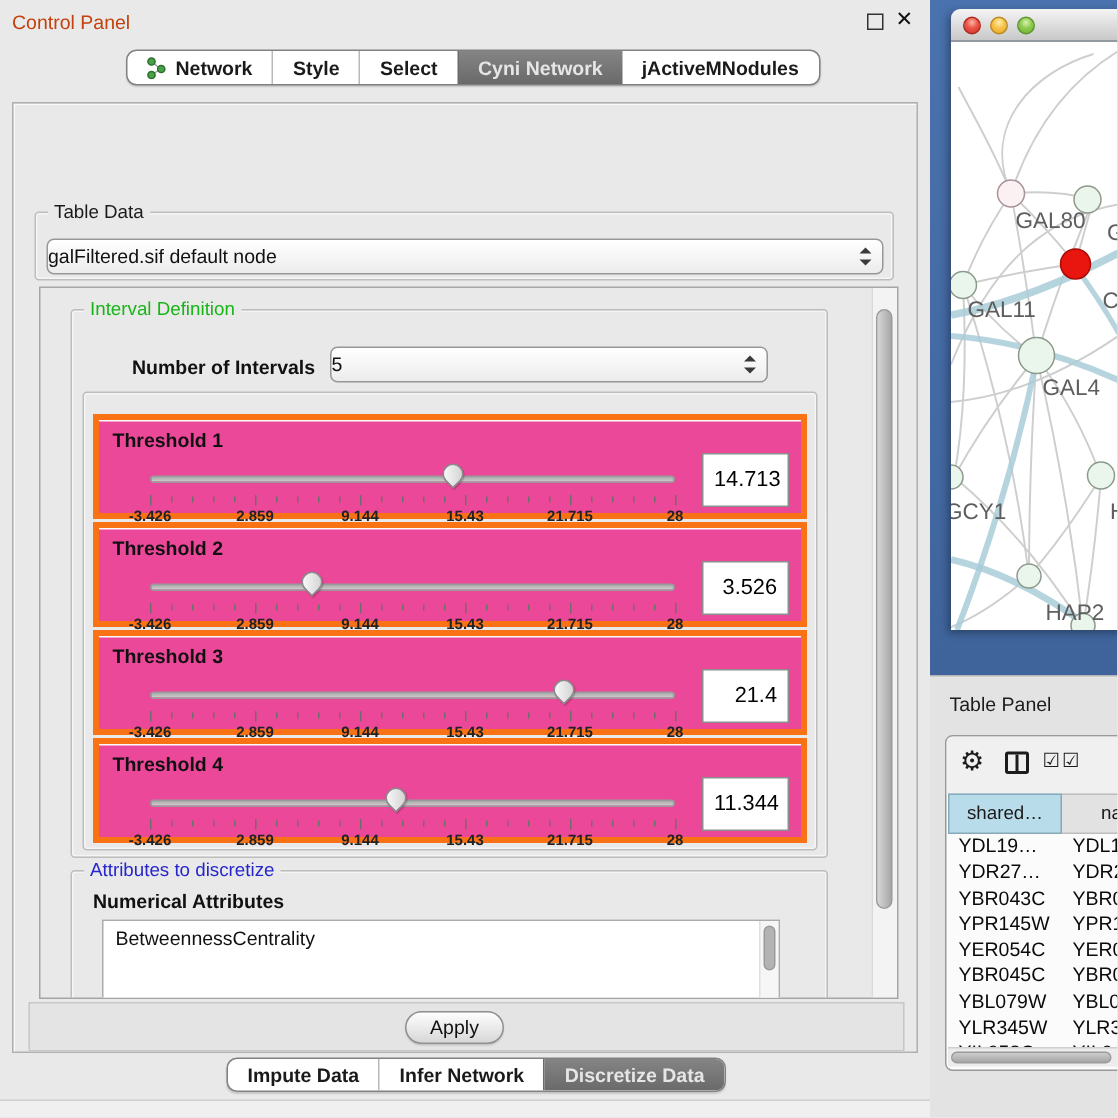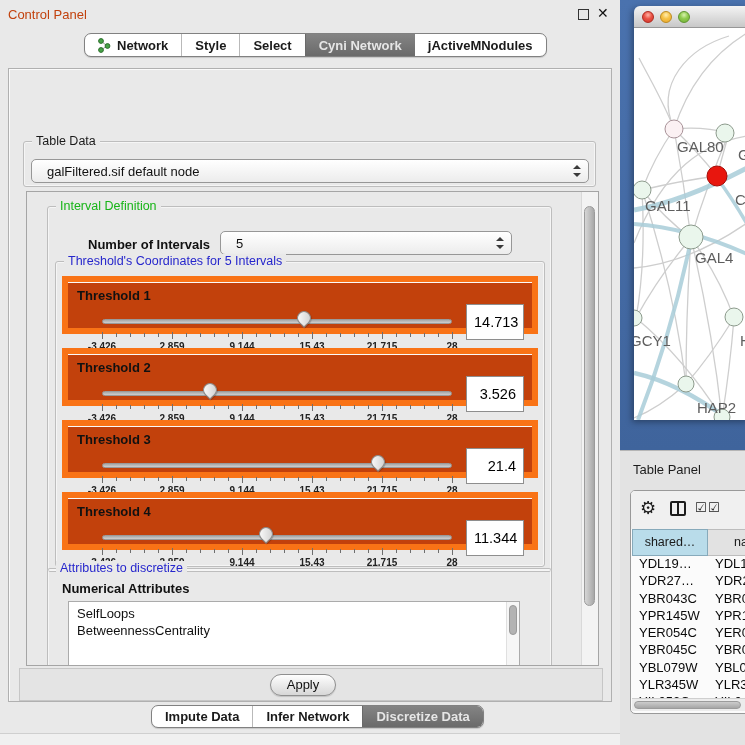--- a/index.html
+++ b/index.html
@@ -22,21 +22,21 @@
   #net-ico { margin-right:6px; }
 
   #main-panel { left:8px; top:68px; width:604px; height:634px; border:1px solid #b0b0b0; background:#e9e9e9; box-shadow:inset 1px 1px 0 rgba(255,255,255,.75); }
 
   .groupbox { position:absolute; border:1px solid #bdbdbd; border-radius:3px; box-shadow:inset 0 0 0 1px rgba(255,255,255,.55); }
   .legend { position:absolute; top:-8px; left:8px; background:#e9e9e9; padding:0 4px; font-size:12.5px; color:#1a1a1a; white-space:nowrap; }
   .legend.green { color:#17b517; }
   .legend.blue { color:#2626cc; }
 
   .combo { position:absolute; background:linear-gradient(#ffffff,#ececec); border:1px solid #979797; border-radius:5px; font-size:13px; color:#111; }
-  .combo .val { position:absolute; left:15px; top:50%; transform:translateY(-50%); white-space:nowrap;text-align:center; }
+  .combo .val { position:absolute; left:0; top:50%; transform:translateY(-50%); white-space:nowrap;text-align:center; }
   .stepper { position:absolute; right:7px; top:50%; transform:translateY(-50%); width:8px; height:12px; }
   .stepper i { position:absolute; left:0; width:0; height:0; border-left:4px solid transparent; border-right:4px solid transparent; }
   .stepper .up { top:0; border-bottom:4.5px solid #3a3a3a; }
   .stepper .dn { bottom:0; border-top:4.5px solid #3a3a3a; }
 
   
   #algo-group { left:14px; top:14px; width:573px; height:48px; }
   #algo-combo { left:22px; top:26px; width:580px; height:26px; border:2px solid #6b97d8; box-shadow:0 0 5px 1px rgba(90,150,240,.85); }
 
   #td-group { left:14px; top:72px; width:573px; height:46px; }
@@ -45,33 +45,33 @@
   
   #scrollpane { left:17px; top:122px; width:573px; height:475px; border:1px solid #a5a5a5; background:#e9e9e9; overflow:hidden; }
   #vscroll { position:absolute; right:0; top:0; width:17px; height:473px; background:#f3f3f3; border-left:1px solid #d9d9d9; }
   #vscroll .thumb { position:absolute; left:2px; top:14px; width:11px; height:400px; border-radius:6px; border:1px solid #9b9b9b; background:linear-gradient(90deg,#d6d6d6,#a8a8a8); }
 
   #interval-group { left:20px; top:14px; width:505px; height:366px; }
   #noi-label { position:absolute; left:40px; top:30px; font-size:13px; font-weight:bold; color:#111; }
   #noi-combo { left:172px; top:24px; width:292px; height:24px; }
   #thresh-group { left:7px; top:54px; width:490px; height:306px; }
 
-  .th-row { position:absolute; left:6px; width:476px; height:58px; border:6px solid #f97316; background:#c2410c; box-shadow:inset 0 1px 0 #fafafa; }
+  .th-row { position:absolute; left:6px; width:476px; height:70px; border:4px solid #f97316; background:#ec4899; box-shadow:inset 0 1px 0 #fafafa; }
   .th-label { position:absolute; left:9px; top:6px; font-size:13px; font-weight:bold; color:#111; }
   .slider-wrap { position:absolute; left:34px; top:28px; width:350px; height:40px; }
   .track { position:absolute; left:0; right:0; top:9px; height:5px; border:1px solid #9a9a9a; border-radius:3px; background:linear-gradient(#a8a8a8,#cfcfcf); }
   .slider-thumb { position:absolute; top:1px; width:14px; height:14px; background:linear-gradient(135deg,#ffffff,#cccccc); border:1px solid #8a8a8a; border-radius:50% 50% 50% 0; transform:rotate(-45deg); box-shadow:0 1px 1px rgba(0,0,0,.25); }
   .slider-ticks { position:absolute; left:0; right:0; top:22px; height:8px; }
   .slider-ticks .tick { position:absolute; top:1px; width:1px; height:4px; background:#6e6e6e; }
   .slider-ticks .tick.major { height:7px; top:0; }
   .tick-labels { position:absolute; left:0; right:0; top:31px; height:11px; }
   .tick-labels span { position:absolute; transform:translateX(-50%); font-size:10px; font-weight:bold; color:#222; white-space:nowrap; }
   .value-box { position:absolute; right:8px; top:22px; width:58px; height:36px; background:#fff; border:1px solid #8e8e8e; font-size:14.5px; color:#000; text-align:right; padding:0 7px; line-height:34px; font-family:"Liberation Sans",sans-serif; }
 
-  #attr-group { left:20px; top:376px; width:505px; height:115px; }
+  #attr-group { left:20px; top:388px; width:505px; height:115px; }
   #attr-list-label { position:absolute; left:14px; top:12px; font-size:13px; font-weight:bold; color:#111; }
   #attr-list { position:absolute; left:20px; top:32px; width:452px; height:78px; background:#fff; border:1px solid #ababab; padding:3px 0 0 8px; overflow:hidden; }
   #attr-list .item { font-size:13px; line-height:17px; color:#111; }
   #attr-vscroll { position:absolute; right:0; top:0; width:13px; height:100%; border-left:1px solid #e0e0e0; background:#f6f6f6; }
   #attr-vscroll .thumb { position:absolute; left:2px; top:3px; width:8px; height:30px; border-radius:4px; background:#b3b3b3; border:1px solid #9a9a9a; }
 
   #apply-strip { left:10px; top:599px; width:584px; height:33px; background:#e4e4e4; border:1px solid #c6c6c6; }
   #apply-btn { left:261px; top:605px; width:66px; height:22px; border:1px solid #8f8f8f; border-radius:11px; background:linear-gradient(#fefefe,#d7d7d7); font-size:13px; color:#111; text-align:center; line-height:20px; box-shadow:0 1px 1px rgba(0,0,0,.15); }
 
   #bottom-tabs { left:151px; top:705px; height:23px; display:flex; border:1px solid #818181; border-radius:7px; background:#fff; overflow:hidden; box-shadow:0 1px 1px rgba(0,0,0,.15); }
@@ -165,21 +165,20 @@
         <span id="noi-label">Number of Intervals</span>
         <div class="combo" id="noi-combo">
           <span class="val">5</span>
           <span class="stepper">
               <i class="up"></i>
               <i class="dn"></i>
             </span>
         </div>
 
         <div class="groupbox" id="thresh-group">
-          <span class="legend blue">Threshold's Coordinates for 5 Intervals</span>
 
           <div class="th-row" style="top:14px">
             <span class="th-label">Threshold 1</span>
             <div class="slider-wrap">
               <div class="track"></div>
               <div class="slider-thumb" style="left: 195.019px;"></div>
               <div class="slider-ticks">
                   <span class="tick major" style="left: 0%;"></span>
                   <span class="tick" style="left: 4%;"></span>
                   <span class="tick" style="left: 8%;"></span>
@@ -353,21 +352,20 @@
             </div>
             <div class="value-box">11.344</div>
           </div>
         </div>
       </div>
 
       <div class="groupbox" id="attr-group">
         <span class="legend blue">Attributes to discretize</span>
         <span id="attr-list-label">Numerical Attributes</span>
         <div id="attr-list">
-          <div class="item">SelfLoops</div>
           <div class="item">BetweennessCentrality</div>
           <div id="attr-vscroll">
               <div class="thumb"></div>
             </div>
         </div>
       </div>
 
       <div id="vscroll">
           <div class="thumb"></div>
         </div>

